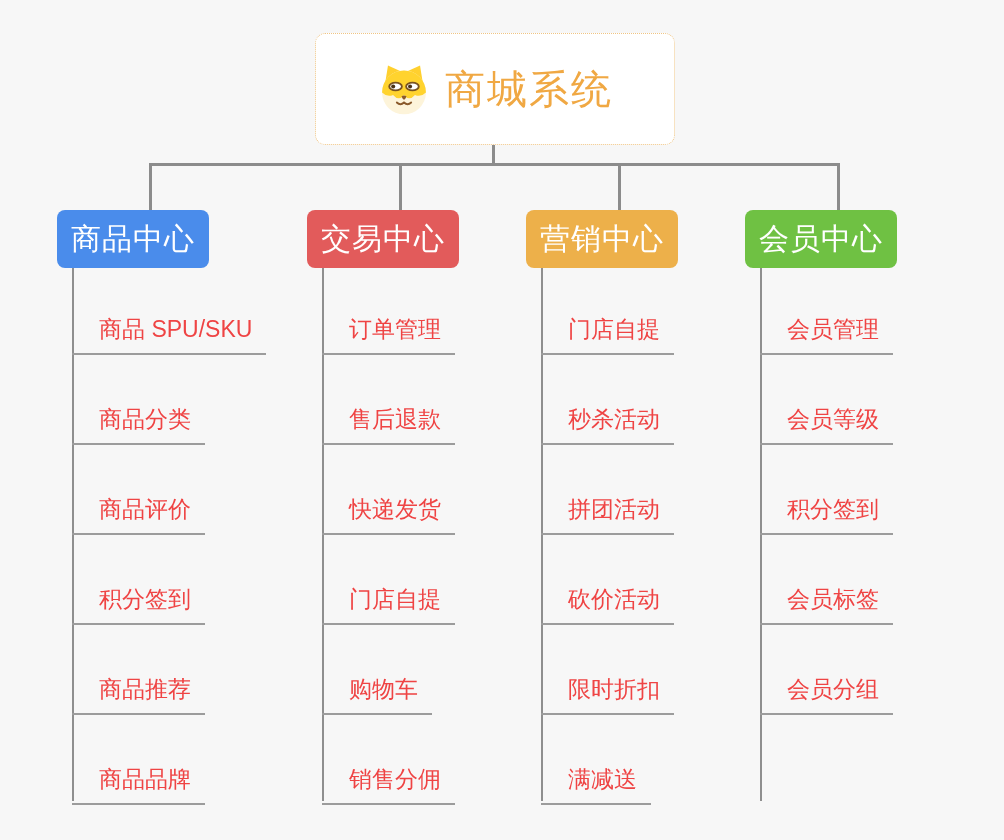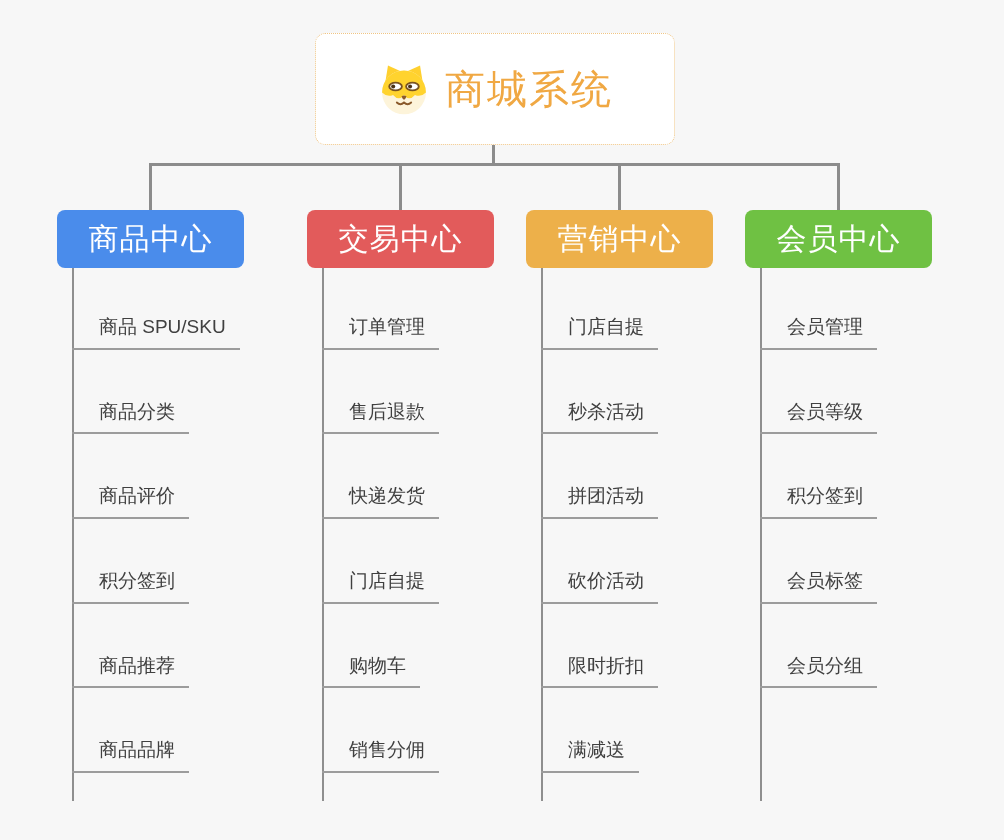--- a/index.html
+++ b/index.html
@@ -51,21 +51,21 @@
   .trunk { top: 268px; width: 2px; height: 533px; background: #8f8f8f; }
   .trunk-1 { left: 72px; }
   .trunk-2 { left: 322px; }
   .trunk-3 { left: 541px; }
   .trunk-4 { left: 760px; }
 
   
   .branch-node {
     position: absolute;
     top: 210px;
-    width: 187px; height: 58px;
+    width: 152px; height: 58px;
     border-radius: 8px;
     display: flex;
     align-items: center;
     justify-content: center;
     color: #ffffff;
     font-size: 30px;
     letter-spacing: 1px;
     white-space: nowrap;
   }
   .branch-1 { left: 57px;  background: #4a8ceb; }
@@ -82,23 +82,23 @@
   .col-1 { left: 72px; }
   .col-2 { left: 322px; }
   .col-3 { left: 541px; }
   .col-4 { left: 760px; }
 
   .leaf {
     display: table; 
     margin-top: 49px;
     padding: 0 14px 8px 27px;
     border-bottom: 2px solid #9c9c9c;
-    font-size: 19px;
+    font-size: 23px;
     line-height: 1.35;
-    color: #404040;
+    color: #ef4444;
     white-space: nowrap;
   }
   .leaf:first-child { margin-top: 46px; }
 </style>
 </head>
 <body>
 
 <div class="canvas">
 
   <div class="root-node">

